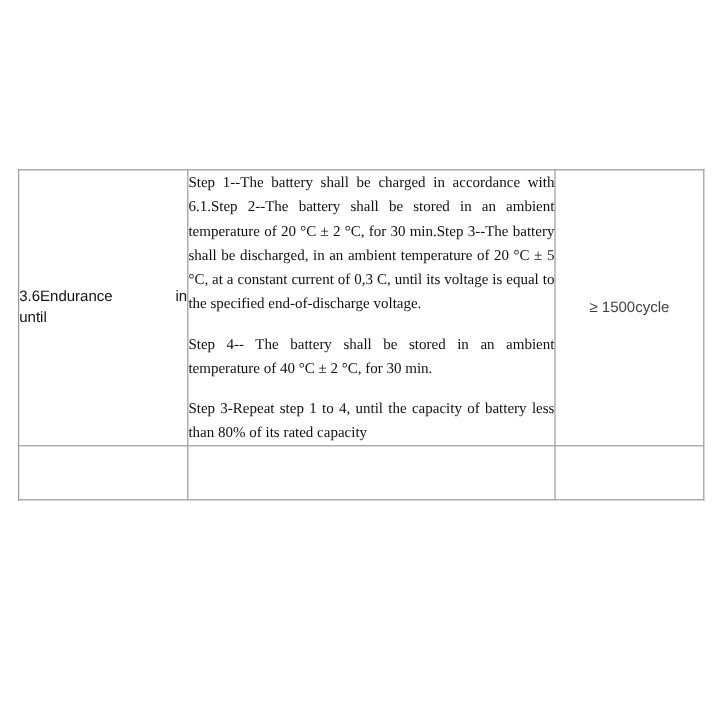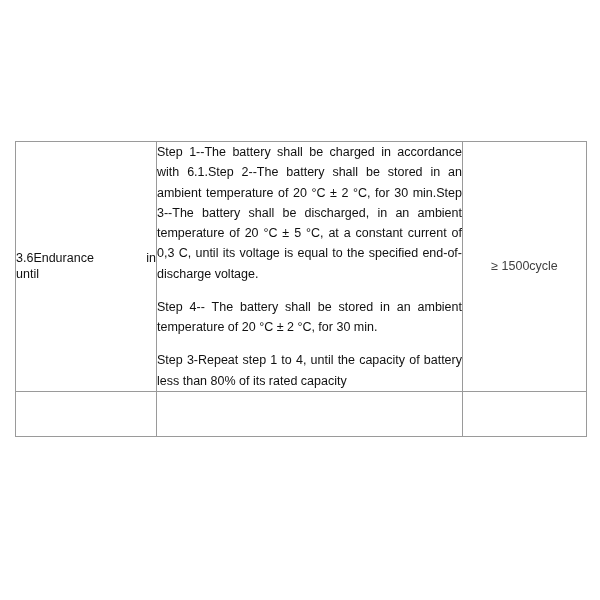--- a/index.html
+++ b/index.html
@@ -70,20 +70,21 @@
   }
   .label-flex .lbl-a { white-space: nowrap; }
   .label-flex .lbl-b { white-space: nowrap; }
   .label-second { display: block; }
 
   p.para {
     margin: 0 0 13px 0;
     text-align: justify;
     text-justify: inter-word;
     line-height: 1.62;
+    font-family: Liberation Serif, serif;
   }
   p.para:last-child {
     margin-bottom: 0;
   }
   p.para.last-tight {
     margin-bottom: 0;
   }
 
   
   td.filler {
@@ -101,21 +102,21 @@
         <tr>
           <td class="col-label">
             <span class="label-flex">
               <span class="lbl-a">3.6Endurance</span>
               <span class="lbl-b">in</span>
             </span>
             <span class="label-second">until</span>
           </td>
           <td class="col-body">
             <p class="para">Step 1--The battery shall be charged in accordance with 6.1.Step 2--The battery shall be stored in an ambient temperature of 20 °C ± 2 °C, for 30 min.Step 3--The battery shall be discharged, in an ambient temperature of 20 °C ± 5 °C, at a constant current of 0,3 C, until its voltage is equal to the specified end-of-discharge voltage.</p>
-            <p class="para">Step 4-- The battery shall be stored in an ambient temperature of 20 °C ± 2 °C, for 30 min.</p>
+            <p class="para">Step 4-- The battery shall be stored in an ambient temperature of 40 °C ± 2 °C, for 30 min.</p>
             <p class="para last-tight">Step 3-Repeat step 1 to 4, until the capacity of battery less than 80% of its rated capacity</p>
           </td>
           <td class="col-value">≥ 1500cycle</td>
         </tr>
         <tr>
           <td class="filler"></td>
           <td class="filler"></td>
           <td class="filler"></td>
         </tr>
       </tbody>

